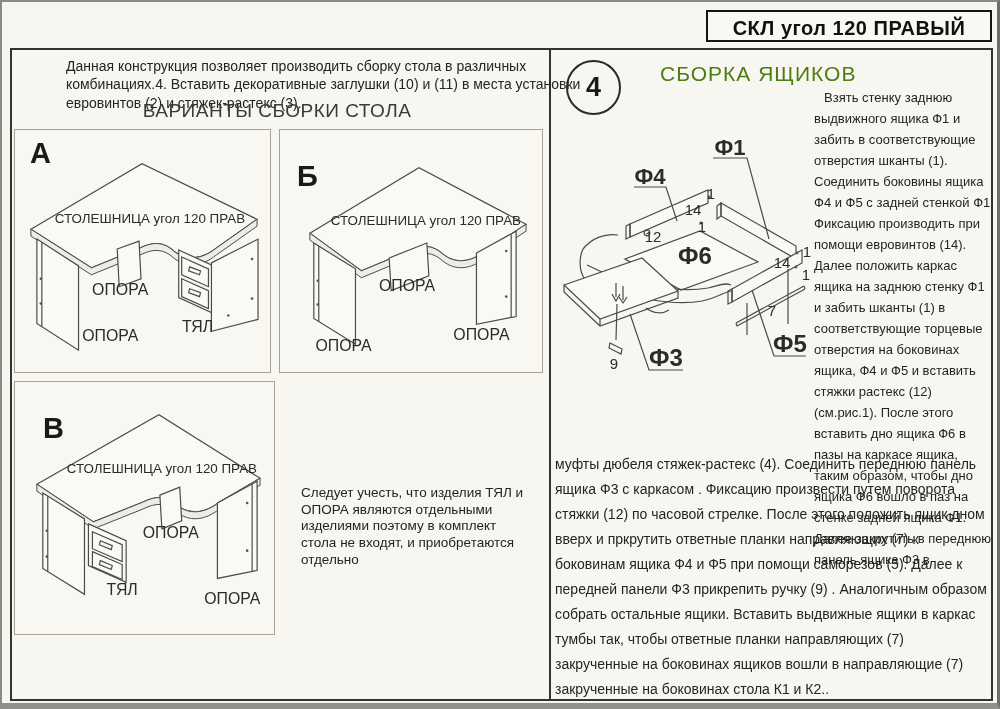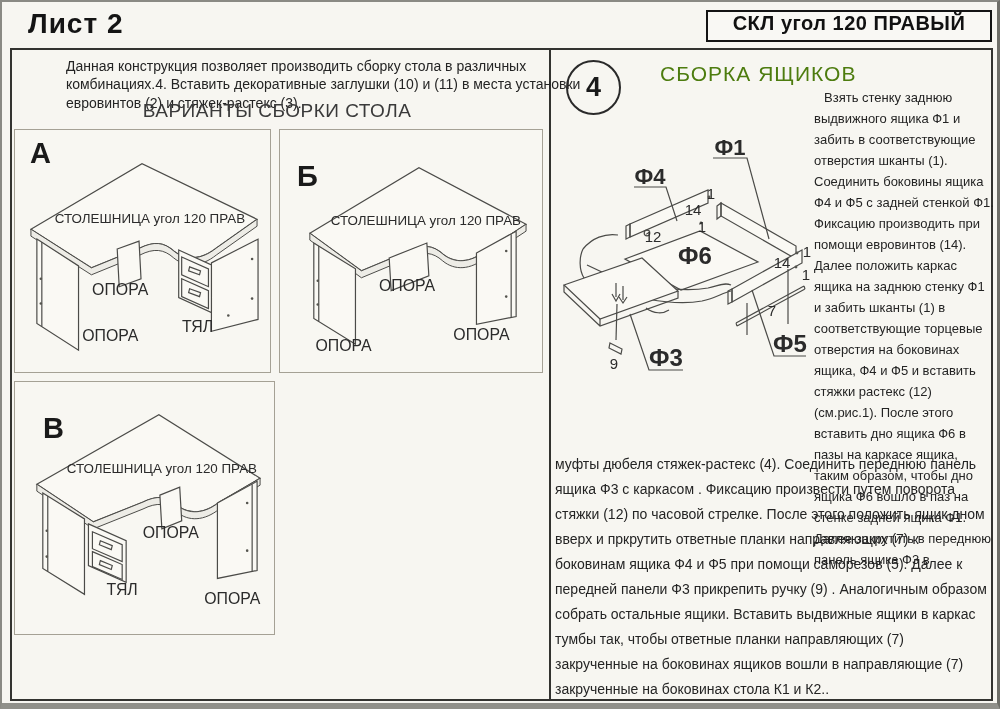--- a/index.html
+++ b/index.html
@@ -7,21 +7,21 @@
   #page {
     position:relative; width:1000px; height:709px;
     background:#f7f6f1; color:#1e1e1e; overflow:hidden;
     border:2px solid #8a8a84; border-bottom:6px solid #90908a; border-right:3px solid #6e6e68;
   }
   .abs { position:absolute; }
   .sheet-title { left:26px; top:6px; font-size:28px; font-weight:bold; letter-spacing:1px; color:#141414; }
   .product-box {
     left:704px; top:8px; width:286px; height:32px;
     border:2px solid #141414; background:#f9f8f4;
-    display:flex; align-items:flex-start; justify-content:center;
+    display:flex; align-items:flex-end; justify-content:center;
     font-size:20px; font-weight:bold; color:#111; letter-spacing:0.5px;
   }
   .main-box { left:8px; top:46px; width:983px; height:653px; border:2px solid #333330; }
   .v-divider { left:547px; top:46px; width:2px; height:653px; background:#333330; }
 
   .intro { left:16px; top:55px; width:522px; font-size:14px; line-height:1.32; color:#242424;margin-left:48px; }
   .variants-title { left:8px; top:98px; width:534px; text-align:center; font-size:19px; color:#3a3a3a; letter-spacing:0.5px; }
 
   .vbox { border:1px solid #a5a195; background:#f8f7f2; }
   .vbox-a { left:12px;  top:127px; width:257px; height:244px; }
@@ -54,21 +54,20 @@
   .ln { stroke:#4b4b48; stroke-width:1.2; fill:none; }
   .face { stroke:#4b4b48; stroke-width:1.2; fill:#faf9f4; }
   .edge { stroke:#4b4b48; stroke-width:1; fill:#edece6; }
   .dot { fill:#55554f; }
 </style>
 </head>
 <body>
 
 <div id="page">
 
-  <div class="abs sheet-title">Лист 2</div>
 
   <div class="abs product-box">
     <span>СКЛ угол 120 ПРАВЫЙ</span>
   </div>
 
   <div class="abs main-box"></div>
   <div class="abs v-divider"></div>
 
   <div class="abs intro">Данная конструкция позволяет производить сборку стола в различных комбинациях.4. Вставить декоративные заглушки (10) и (11) в места установки евровинтов (2) и стяжек-растекс (3).</div>
   <div class="abs variants-title">ВАРИАНТЫ СБОРКИ СТОЛА</div>
@@ -139,20 +138,21 @@
       <circle class="dot" cx="234" cy="122" r="1.3"></circle>
       <circle class="dot" cx="234" cy="170" r="1.3"></circle>
       <text class="lbl-desk" text-anchor="middle" x="148" y="92">СТОЛЕШНИЦА угол 120 ПРАВ</text>
       <text class="lbl-part" text-anchor="middle" x="157" y="157">ОПОРА</text>
       <text class="lbl-part" text-anchor="middle" x="108" y="215">ТЯЛ</text>
       <text class="lbl-part" text-anchor="middle" x="219" y="224">ОПОРА</text>
     </svg>
     <div class="vletter vletter-v">В</div>
   </div>
 
+  <div class="abs note">Следует учесть, что изделия ТЯЛ и ОПОРА являются отдельными изделиями поэтому в комплект стола не входят, и приобретаются отдельно</div>
 
   <div class="abs step-circle">
     <span>4</span>
   </div>
   <div class="abs assembly-title">СБОРКА ЯЩИКОВ</div>
 
   <div class="abs column-text">Взять стенку заднюю выдвижного ящика Ф1 и забить в соответствующие отверстия шканты (1). Соединить боковины ящика Ф4 и Ф5 с задней стенкой Ф1. Фиксацию производить при помощи евровинтов (14). Далее положить каркас ящика на заднюю стенку Ф1 и забить шканты (1) в соответствующие торцевые отверстия на боковинах ящика, Ф4 и Ф5 и вставить стяжки растекс (12) (см.рис.1). После этого вставить дно ящика Ф6 в пазы на каркасе ящика, таким образом, чтобы дно ящика Ф6 вошло в паз на стенке задней ящика Ф1. Далее закрутить в переднюю панель ящика Ф3 в</div>
   <div class="abs full-text">муфты дюбеля стяжек-растекс (4). Соединить переднюю панель ящика Ф3 с каркасом . Фиксацию произвести путем поворота стяжки (12) по часовой стрелке. После этого положить ящик дном вверх и пркрутить ответные планки направляющих (7) к боковинам ящика Ф4 и Ф5 при помощи саморезов (5). Далее к передней панели Ф3 прикрепить ручку (9) . Аналогичным образом собрать остальные ящики. Вставить выдвижные ящики в каркас тумбы так, чтобы ответные планки направляющих (7) закрученные на боковинах ящиков вошли в направляющие (7) закрученные на боковинах стола К1 и К2..</div>
 
   <svg class="abs drawer-svg" viewBox="0 0 262 360">

